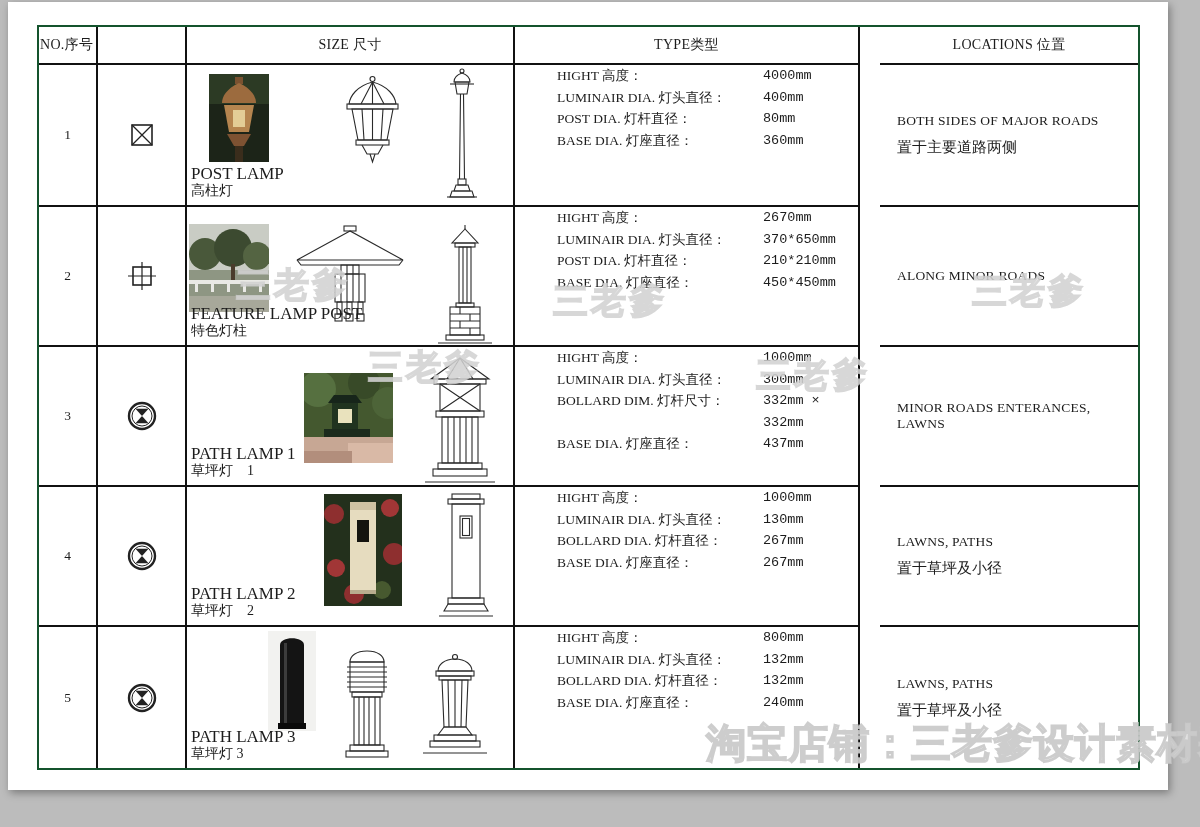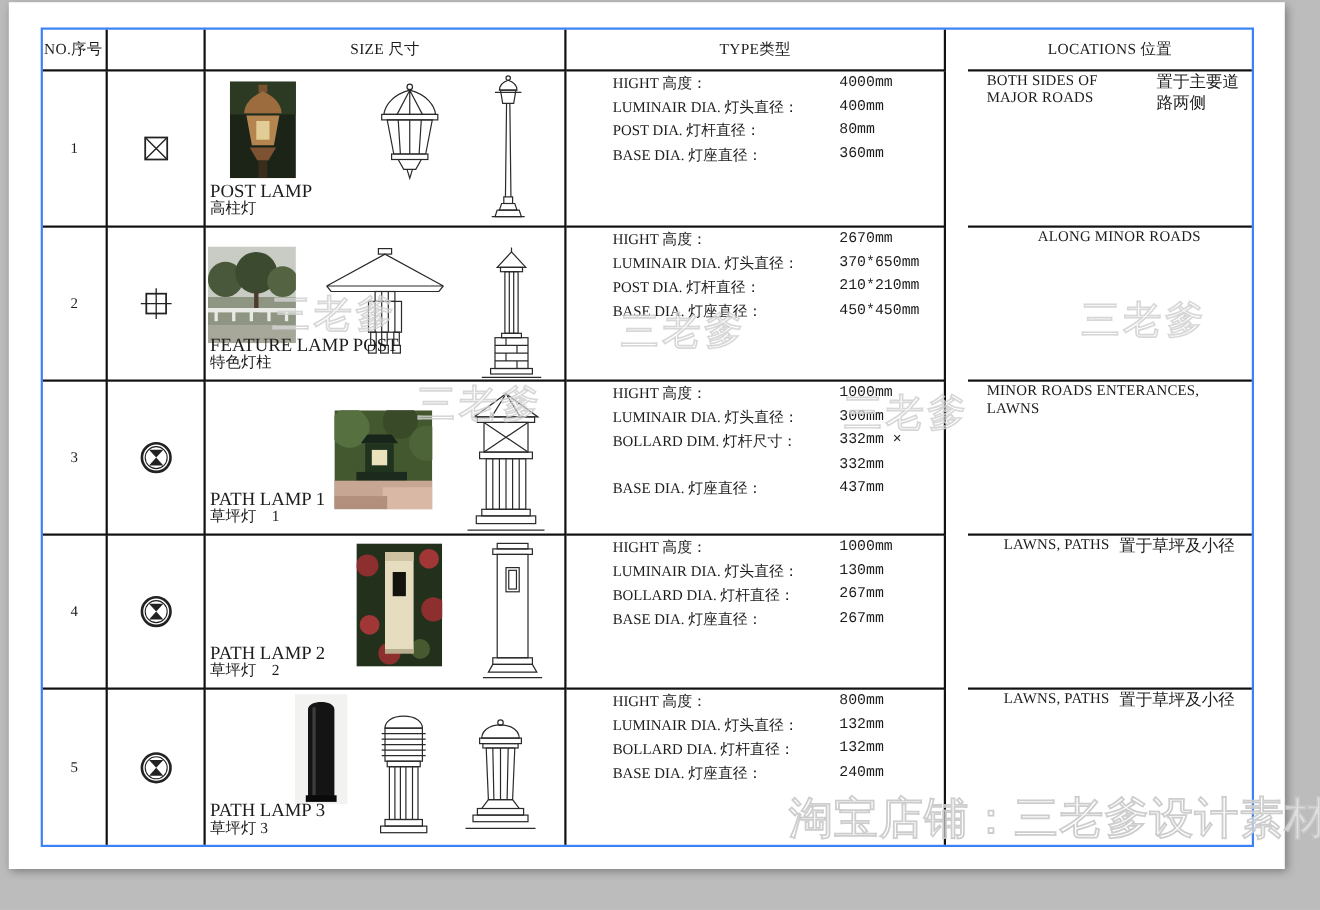--- a/index.html
+++ b/index.html
@@ -4,49 +4,49 @@
 <style>
   html,body{margin:0;padding:0;background:#bcbcbc;}
   #canvas{position:relative;width:1200px;height:827px;background:#bcbcbc;overflow:hidden;
           font-family:"Liberation Serif","DejaVu Serif",serif;color:#1c1c1c;}
   #page{position:absolute;left:8px;top:2px;width:1160px;height:788px;background:#ffffff;
         box-shadow:2px 3px 8px rgba(0,0,0,0.35);}
   
   #spec-table{position:absolute;left:37px;top:25px;display:grid;z-index:1;
       grid-template-columns:59px 89px 328px 345px 278px;
       grid-template-rows:38px 142px 140px 140px 140px 141px;
-      border:2px solid #3b82f6;background:transparent;}
+      border:2px solid #14532d;background:transparent;}
   .cell{position:relative;border-right:2px solid #111;border-bottom:2px solid #111;box-sizing:border-box;}
   .lastcol{border-right:none;margin-left:20px;}
   .lastrow{border-bottom:none;}
   .hcell{display:flex;align-items:center;justify-content:center;font-size:14px;letter-spacing:.3px;}
   .hcell.no-h{justify-content:flex-start;padding-left:1px;}
   .num-cell{display:flex;align-items:center;justify-content:center;font-size:13.5px;}
   .sym-cell{display:flex;align-items:center;justify-content:center;}
   
   .type-cell .labels{position:absolute;left:4px;bottom:6px;line-height:17px;}
   .t-en{font-size:17px;}
   .t-cn{font-size:14px;}
   .ph{position:absolute;}
   .dr{position:absolute;}
   
   .size-cell{display:flex;flex-direction:column;justify-content:flex-start;padding-left:42px;box-sizing:border-box;}
   .spec-line{display:flex;line-height:21.5px;font-size:13.5px;}
   .spec-label{width:206px;flex:none;}
   .spec-value{flex:1;font-family:Liberation Mono, monospace;}
   
-  .loc-cell{display:flex;flex-direction:row;justify-content:center;padding-left:17px;box-sizing:border-box;gap:9px;}
+  .loc-cell{display:flex;flex-direction:column;justify-content:center;padding-left:17px;box-sizing:border-box;gap:9px;}
   .loc-en{font-size:13.5px;letter-spacing:.2px;}
   .loc-cn{font-size:15px;}
   
   .ln{fill:none;stroke:#2a2a2a;stroke-width:1.1;}
   
   .wm{position:absolute;z-index:6;pointer-events:none;font-family:"Liberation Sans","DejaVu Sans",sans-serif;
-      font-weight:normal;color:rgba(255,255,255,0.42);-webkit-text-stroke:1.5px rgba(205,205,205,0.8);
-      letter-spacing:3px;white-space:nowrap;margin-left:11px;}
+      font-weight:bold;color:rgba(255,255,255,0.42);-webkit-text-stroke:1.5px rgba(205,205,205,0.8);
+      letter-spacing:3px;white-space:nowrap;}
   .wm-sm{font-size:35px;}
   .wm-big{font-size:40px;letter-spacing:1px;color:rgba(255,255,255,0.55);
           -webkit-text-stroke:1.6px rgba(200,200,200,0.9);}
 </style>
 </head>
 <body>
 
 <div id="canvas">
   <div id="page"></div>
 

